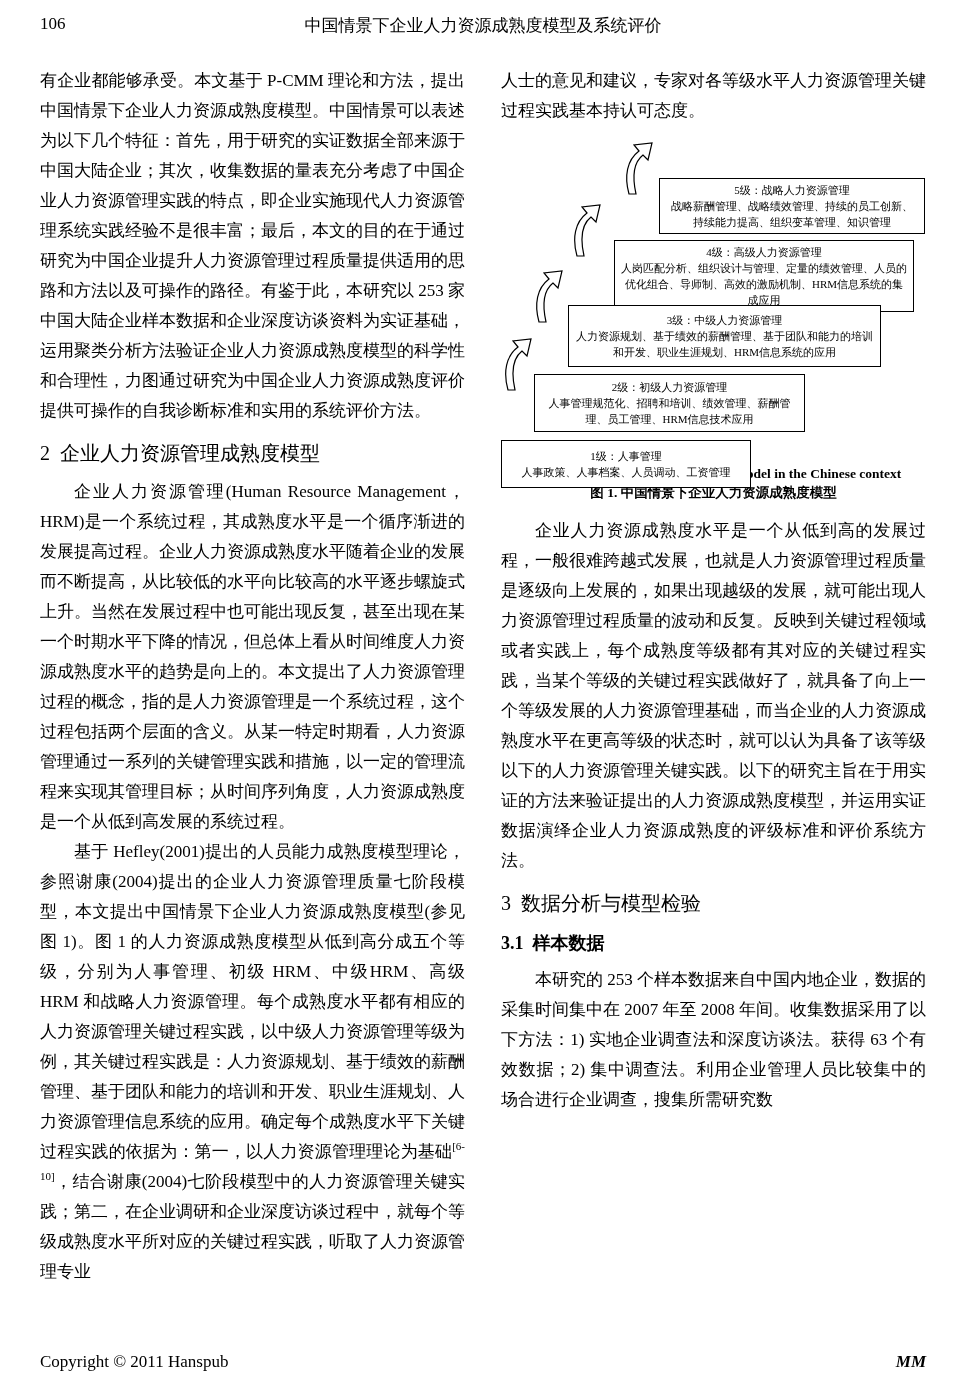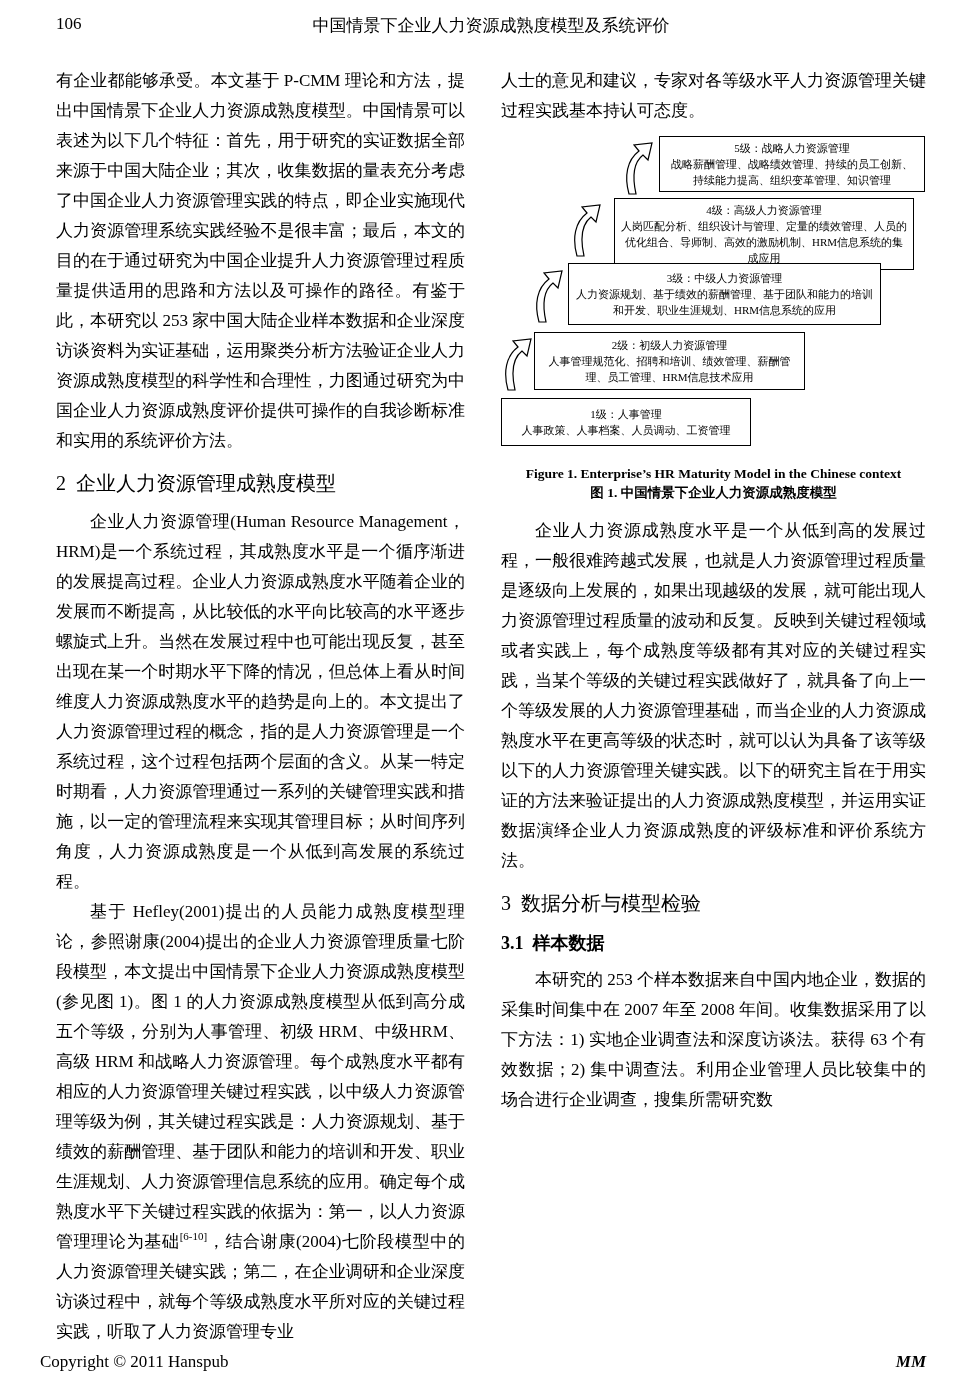--- a/index.html
+++ b/index.html
@@ -5,21 +5,21 @@
   * { box-sizing: border-box; }
   html,body { margin:0; padding:0; background:#ffffff; }
   .page {
     position: relative;
     width: 966px;
     height: 1386px;
     background: #ffffff;
     color: #000;
     font-family: "Liberation Serif", "DejaVu Serif", serif;
     overflow: hidden;
-    padding: 12px 40px 0 56px;
+    padding: 12px 40px 0 40px;
   }
   .header { position: relative; height: 30px; }
   .page-num { position: absolute; left: 0; top: 2px; font-size: 17px; }
   .running-title { text-align: center; font-size: 17px; padding-top: 2px; font-family: Liberation Serif, serif; }
   .columns { display: flex; gap: 36px; margin-top: 24px; justify-content: center; }
   .col { width: 425px; }
   p.body-text {
     margin: 0;
     font-size: 17px;
     line-height: 30px;
@@ -46,20 +46,21 @@
     position: absolute;
     border: 1px solid #000;
     background: #fff;
     display: flex;
     flex-direction: column;
     justify-content: center;
     text-align: center;
     font-size: 11px;
     line-height: 16px;
     padding: 3px 6px;
+    margin-top: 42px;
   }
   .lv5 { left: 158px; top: 0;     width: 266px; min-height: 54px; }
   .lv4 { left: 113px; top: 62px;  width: 300px; min-height: 58px; }
   .lv3 { left: 67px;  top: 127px; width: 313px; min-height: 62px; }
   .lv2 { left: 33px;  top: 196px; width: 271px; min-height: 58px; }
   .lv1 { left: 0;     top: 262px; width: 250px; min-height: 48px; }
   .arrow { position: absolute; width: 36px; height: 56px; }
   .a5 { left: 118px; top: 4px; }
   .a4 { left: 66px;  top: 66px; }
   .a3 { left: 28px;  top: 132px; }

